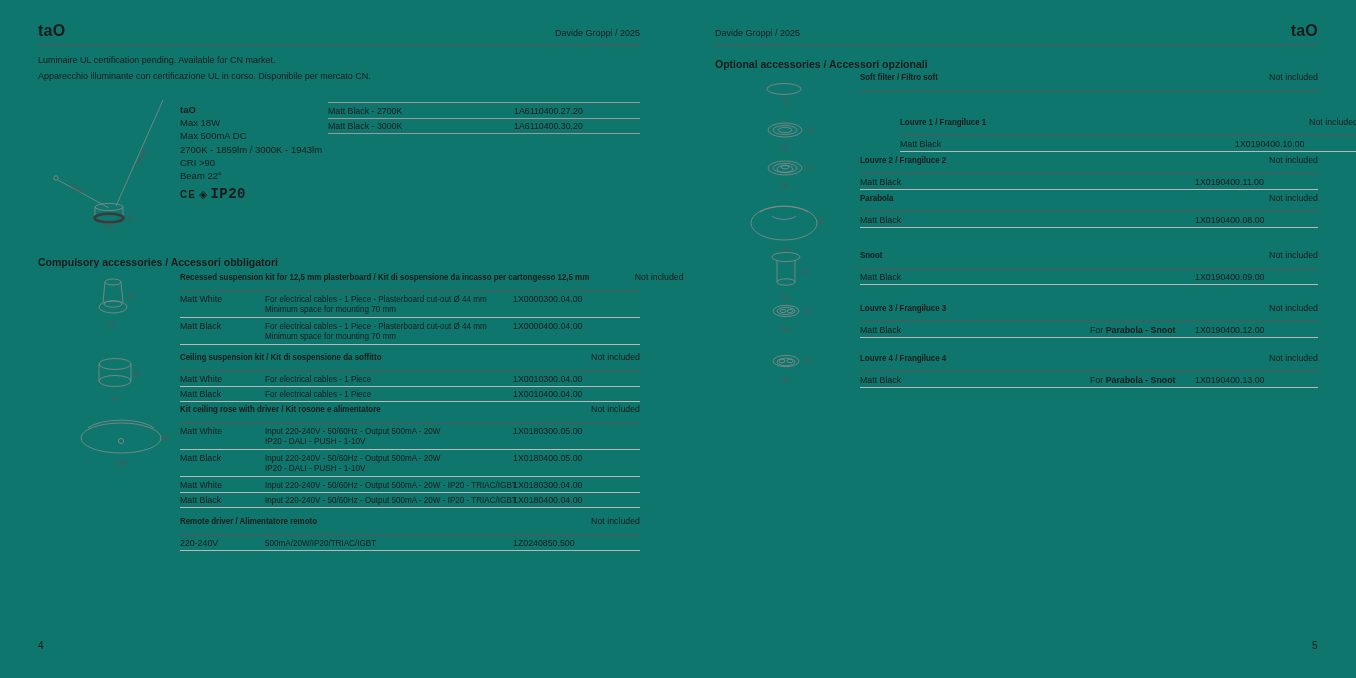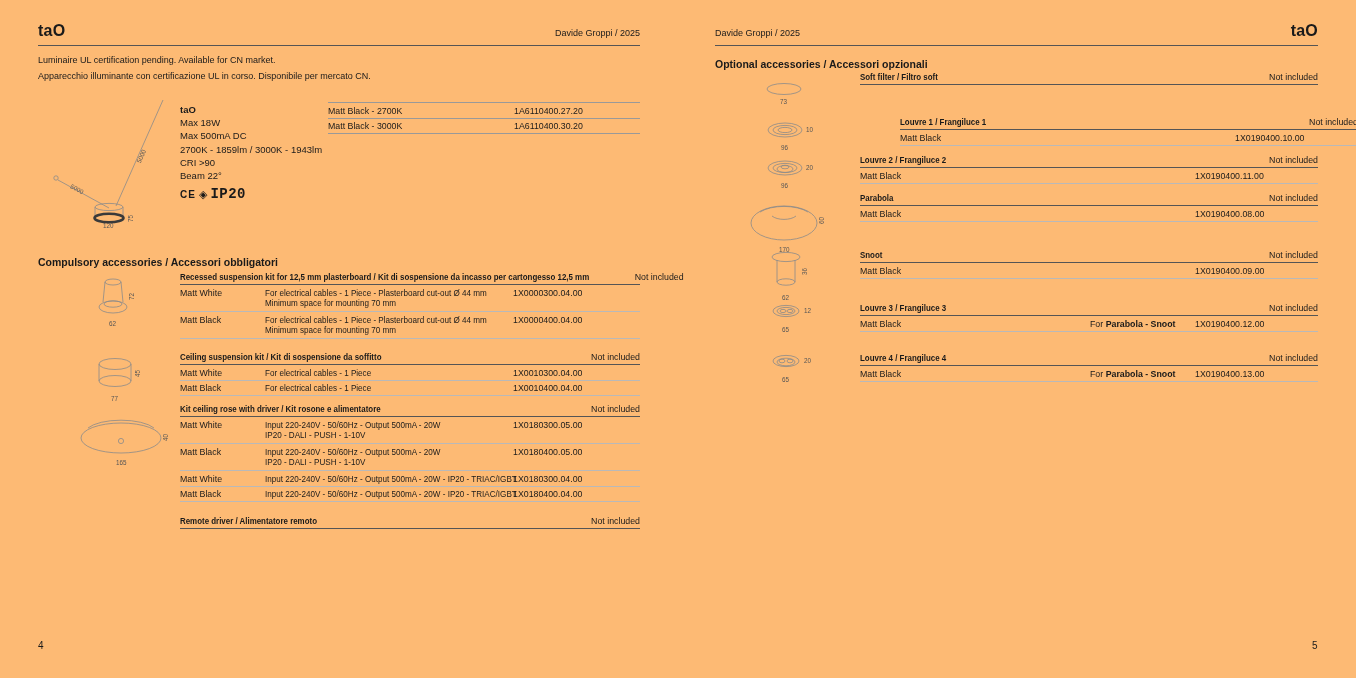--- a/index.html
+++ b/index.html
@@ -1,32 +1,32 @@
 <!DOCTYPE html>
 <html><head>
 <meta charset="utf-8">
 <style>
   html,body{margin:0;padding:0;background:#fff;}
   body{font-family:"Liberation Sans", sans-serif;color:#1a1a1a;}
-  .canvas{position:relative;width:1356px;height:678px;background:#fdba74;overflow:hidden;}
+  .canvas{position:relative;width:1356px;height:678px;background:#0f766e;overflow:hidden;}
   .abs{position:absolute;}
   .page-head{display:flex;justify-content:space-between;align-items:flex-end;border-bottom:1px solid #555;padding-bottom:5px;}
   .page-title{font-size:16px;font-weight:bold;letter-spacing:.2px;}
   .page-meta{font-size:9px;padding-bottom:2px;}
   .note{font-size:9px;}
   .spec-line{font-size:9.5px;line-height:13.2px;white-space:nowrap;}
   .marks{display:flex;gap:3px;align-items:center;margin-top:4px;font-size:10px;}
   .mark-ce{font-weight:bold;letter-spacing:1px;}
   .mark-diamond{font-size:11px;}
   .mark-ip{font-weight:bold;letter-spacing:.5px;font-family:"Liberation Mono",monospace;font-size:14px;}
   .codes-table{border-top:1px solid #999;font-size:8.8px;}
   .codes-row{display:grid;grid-template-columns:186px 1fr;border-bottom:1px solid #999;padding:2.5px 0 2px 0;}
   .section-title{font-size:10.5px;font-weight:bold;}
   .acc-table{font-size:8.8px;}
-  .acc-head{display:flex;justify-content:space-between;align-items:flex-end;border-bottom:1px solid #555;padding-bottom:2px;}
+  .acc-head{display:flex;justify-content:space-between;align-items:flex-end;border-bottom:1px solid #555;padding-bottom:8px;}
   .acc-title{font-weight:bold;white-space:nowrap;transform:scaleX(.9);transform-origin:0 50%;}
   .acc-avail{white-space:nowrap;}
   .acc-row{display:grid;border-bottom:1px solid #b9b9b9;padding:2.5px 0 2px 0;align-items:start;}
   .g-left{grid-template-columns:85px 248px 1fr;}
   .g-right{grid-template-columns:230px 105px 1fr;}
   .cell{white-space:nowrap;}
   .cond{transform:scaleX(.92);transform-origin:0 50%;}
   .l2{line-height:10.8px;}
   .pagenum{font-size:10px;}
   svg{display:block;}
@@ -194,20 +194,25 @@
       <div class="cell cond">Input 220-240V - 50/60Hz - Output 500mA - 20W - IP20 - TRIAC/IGBT</div>
       <div class="cell">1X0180400.04.00</div>
     </div>
   </div>
 
   <div class="abs acc-table" style="left:180px;top:516px;width:460px;">
     <div class="acc-head">
       <div class="acc-title">Remote driver / Alimentatore remoto</div>
       <div class="acc-avail">Not included</div>
     </div>
+    <div class="acc-row g-left">
+      <div class="cell">220-240V</div>
+      <div class="cell cond">500mA/20W/IP20/TRIAC/IGBT</div>
+      <div class="cell">1Z0240850.500</div>
+    </div>
   </div>
 
   <div class="abs pagenum" style="left:38px;top:640px;">4</div>
 
   <div class="abs page-head" style="left:715px;top:22px;width:603px;">
     <div class="page-meta">Davide Groppi / 2025</div>
     <div class="page-title">taO</div>
   </div>
 
   <div class="abs section-title" style="left:715px;top:58px;">Optional accessories / Accessori opzionali</div>

